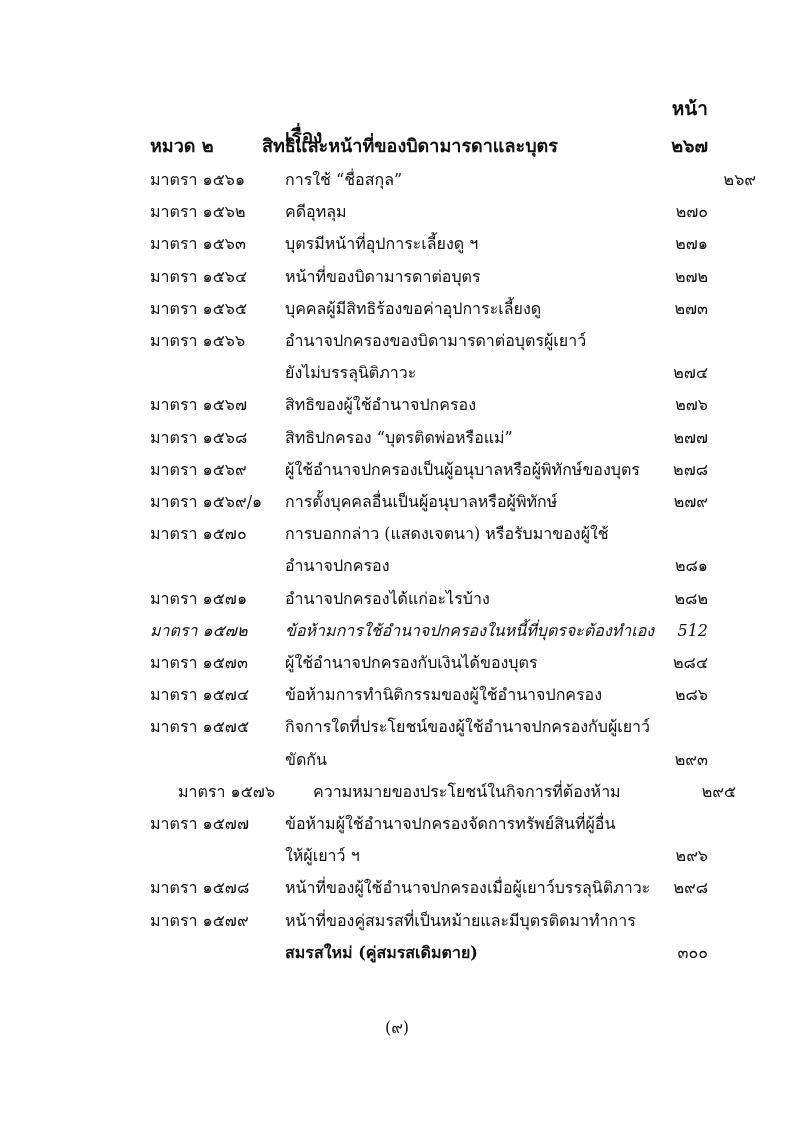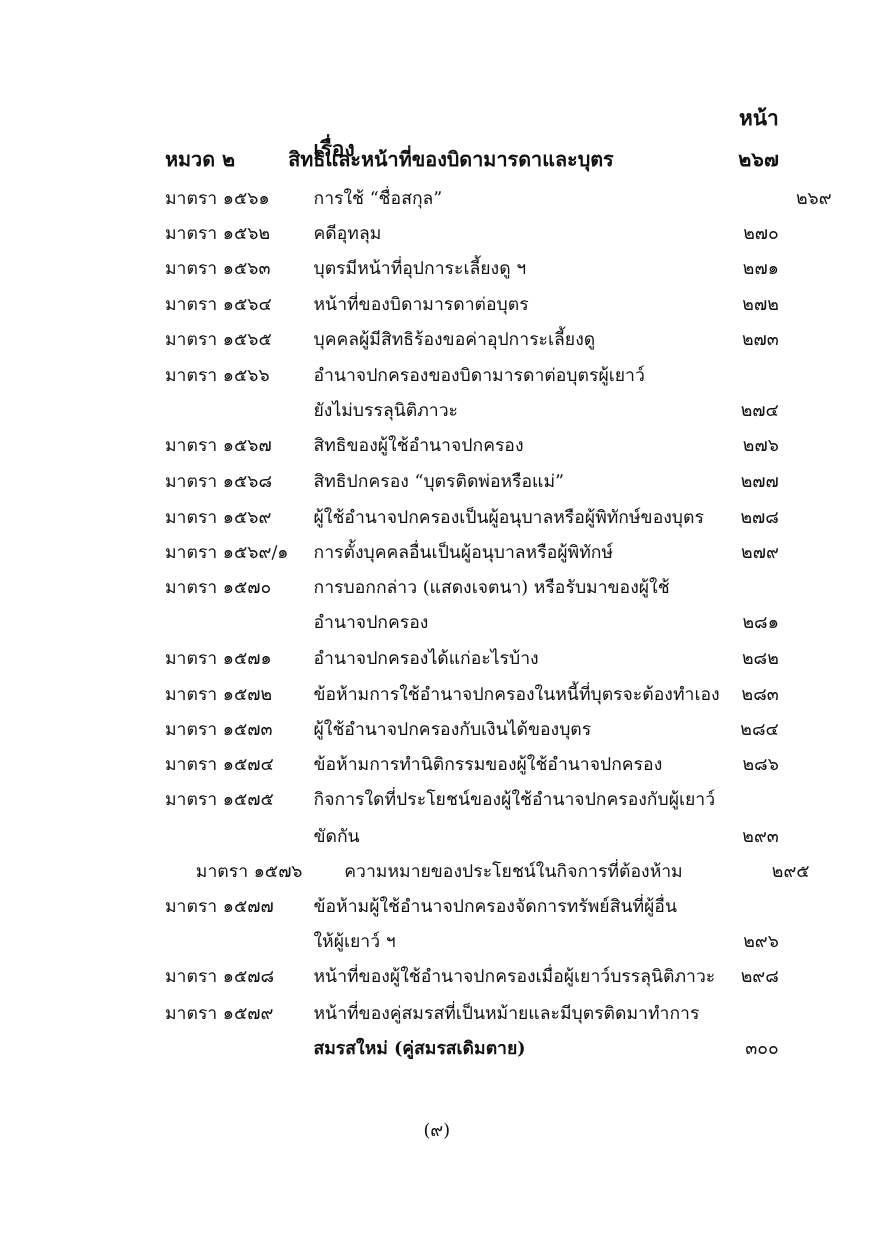--- a/index.html
+++ b/index.html
@@ -91,24 +91,24 @@
       </div>
       <div class="row" style="top: 550px;">
         <span class="title">อำนาจปกครอง</span>
         <span class="pg">๒๘๑</span>
       </div>
       <div class="row" style="top: 583px;">
         <span class="label">มาตรา ๑๕๗๑</span>
         <span class="title">อำนาจปกครองได้แก่อะไรบ้าง</span>
         <span class="pg">๒๘๒</span>
       </div>
-      <div class="row" style="top: 615px;">
+      <div class="row" style="top: 615px; font-style: italic;">
         <span class="label">มาตรา ๑๕๗๒</span>
         <span class="title">ข้อห้ามการใช้อำนาจปกครองในหนี้ที่บุตรจะต้องทำเอง</span>
-        <span class="pg">๒๘๓</span>
+        <span class="pg">512</span>
       </div>
       <div class="row" style="top: 647px;">
         <span class="label">มาตรา ๑๕๗๓</span>
         <span class="title">ผู้ใช้อำนาจปกครองกับเงินได้ของบุตร</span>
         <span class="pg">๒๘๔</span>
       </div>
       <div class="row" style="top: 679px;">
         <span class="label">มาตรา ๑๕๗๔</span>
         <span class="title">ข้อห้ามการทำนิติกรรมของผู้ใช้อำนาจปกครอง</span>
         <span class="pg">๒๘๖</span>

